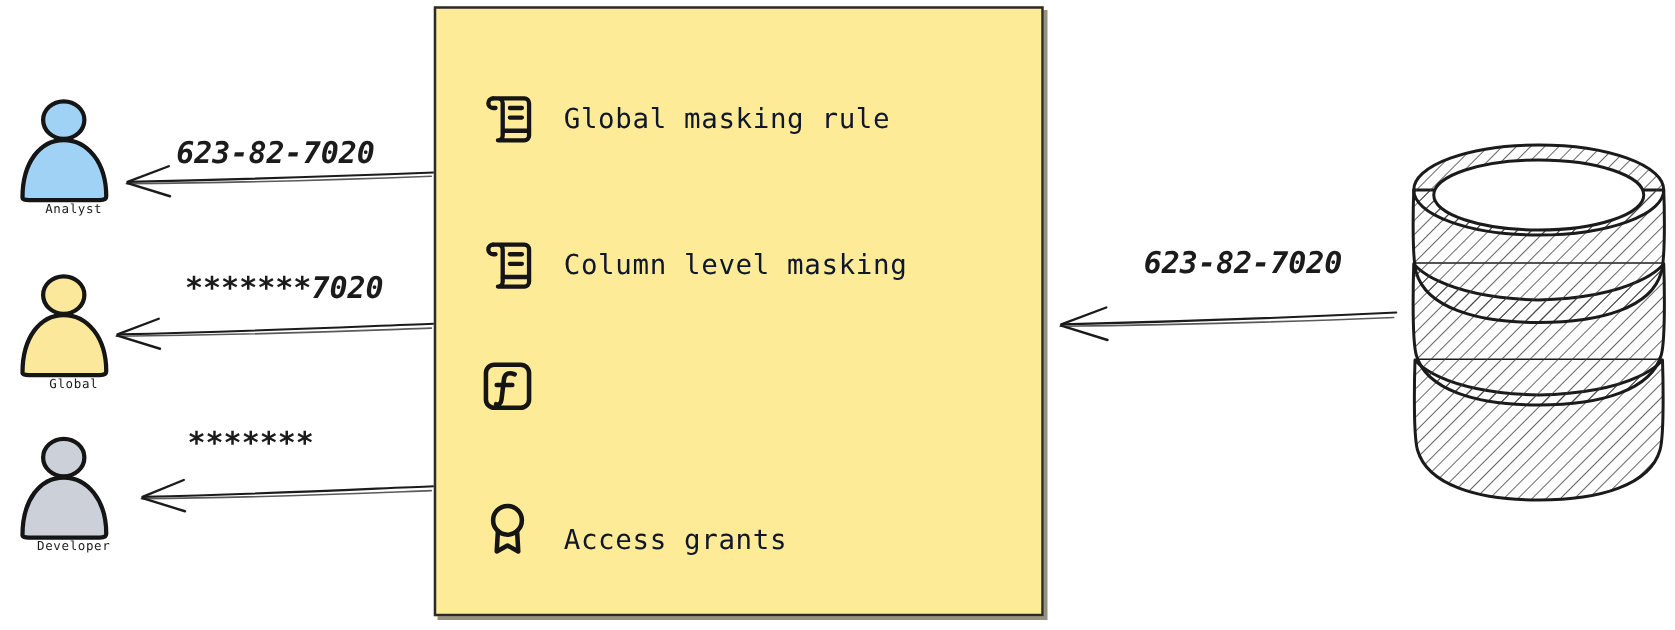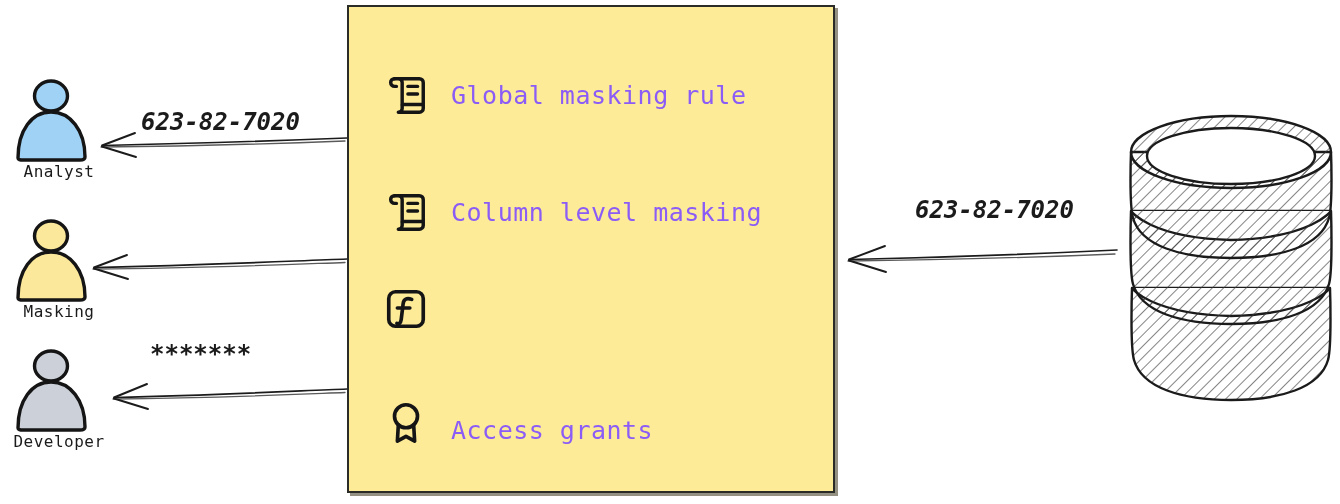--- a/index.html
+++ b/index.html
@@ -22,21 +22,21 @@
     width: 110px;
     text-align: center;
   }
   .actor-figure {
     width: 110px;
     height: 86px;
     display: block;
   }
   .actor-label {
     font-family: "DejaVu Sans Mono", "Liberation Mono", monospace;
-    font-size: 16px;
+    font-size: 10px;
     color: #1b1b1b;
     letter-spacing: 0.5px;
     margin-top: -2px;
     white-space: nowrap;
   }
 
   
   .arrow-wrap {
     position: absolute;
   }
@@ -72,22 +72,22 @@
     height: 60px;
   }
   .panel-icon {
     width: 46px;
     height: 46px;
     flex: 0 0 46px;
     display: block;
   }
   .panel-text {
     font-family: "DejaVu Sans Mono", "Liberation Mono", monospace;
-    font-size: 25px;
-    color: #8b5cf6;
+    font-size: 22px;
+    color: #0f172a;
     white-space: nowrap;
     letter-spacing: 0.5px;
   }
 
   
   #database {
     position: absolute;
     left: 1120px;
     top: 108px;
     width: 222px;
@@ -105,21 +105,21 @@
       <path d="M14 80 C14 52 28 34 47 34 C66 34 81 52 81 79 C81 81 79 82 76 82 L19 82 C16 82 14 81.5 14 80 Z" fill="#9fd2f5" stroke="#151515" stroke-width="3.4" stroke-linejoin="round"></path>
     </svg>
     <div class="actor-label">Analyst</div>
   </div>
 
   <div class="actor" style="left:4px; top:218px;">
     <svg class="actor-figure" viewBox="0 0 110 86">
       <ellipse cx="47" cy="18" rx="16.5" ry="15" fill="#fbe89a" stroke="#151515" stroke-width="3.4"></ellipse>
       <path d="M14 80 C14 52 28 34 47 34 C66 34 81 52 81 79 C81 81 79 82 76 82 L19 82 C16 82 14 81.5 14 80 Z" fill="#fbe89a" stroke="#151515" stroke-width="3.4" stroke-linejoin="round"></path>
     </svg>
-    <div class="actor-label">Masking</div>
+    <div class="actor-label">Global</div>
   </div>
 
   <div class="actor" style="left:4px; top:348px;">
     <svg class="actor-figure" viewBox="0 0 110 86">
       <ellipse cx="47" cy="18" rx="16.5" ry="15" fill="#ccd1d9" stroke="#151515" stroke-width="3.4"></ellipse>
       <path d="M14 80 C14 52 28 34 47 34 C66 34 81 52 81 79 C81 81 79 82 76 82 L19 82 C16 82 14 81.5 14 80 Z" fill="#ccd1d9" stroke="#151515" stroke-width="3.4" stroke-linejoin="round"></path>
     </svg>
     <div class="actor-label">Developer</div>
   </div>
 
@@ -134,20 +134,21 @@
   <div class="arrow-label" style="left:141px; top:108px;">623-82-7020</div>
 
   <div class="arrow-wrap" style="left:85px; top:248px; width:265px; height:34px;">
     <svg width="265" height="34" viewBox="0 0 265 34">
       <path d="M262 11 C205 13 125 17 10 19.5" fill="none" stroke="#1b1b1b" stroke-width="1.7" stroke-linecap="round"></path>
       <path d="M260 14.5 C203 16.5 123 20 8 21" fill="none" stroke="#5a5a5a" stroke-width="1.3" stroke-linecap="round"></path>
       <path d="M9 19.5 L42 7" fill="none" stroke="#1b1b1b" stroke-width="1.9" stroke-linecap="round"></path>
       <path d="M9 20.5 L43 31" fill="none" stroke="#1b1b1b" stroke-width="1.9" stroke-linecap="round"></path>
     </svg>
   </div>
+  <div class="arrow-label" style="left:148px; top:216px;">*******7020</div>
 
   <div class="arrow-wrap" style="left:105px; top:378px; width:245px; height:34px;">
     <svg width="245" height="34" viewBox="0 0 245 34">
       <path d="M242 11 C190 13 115 17 10 19.5" fill="none" stroke="#1b1b1b" stroke-width="1.7" stroke-linecap="round"></path>
       <path d="M240 14.5 C188 16.5 113 20 8 21" fill="none" stroke="#5a5a5a" stroke-width="1.3" stroke-linecap="round"></path>
       <path d="M9 19.5 L42 6" fill="none" stroke="#1b1b1b" stroke-width="1.9" stroke-linecap="round"></path>
       <path d="M9 20.5 L43 31" fill="none" stroke="#1b1b1b" stroke-width="1.9" stroke-linecap="round"></path>
     </svg>
   </div>
   <div class="arrow-label" style="left:150px; top:340px;">*******</div>

